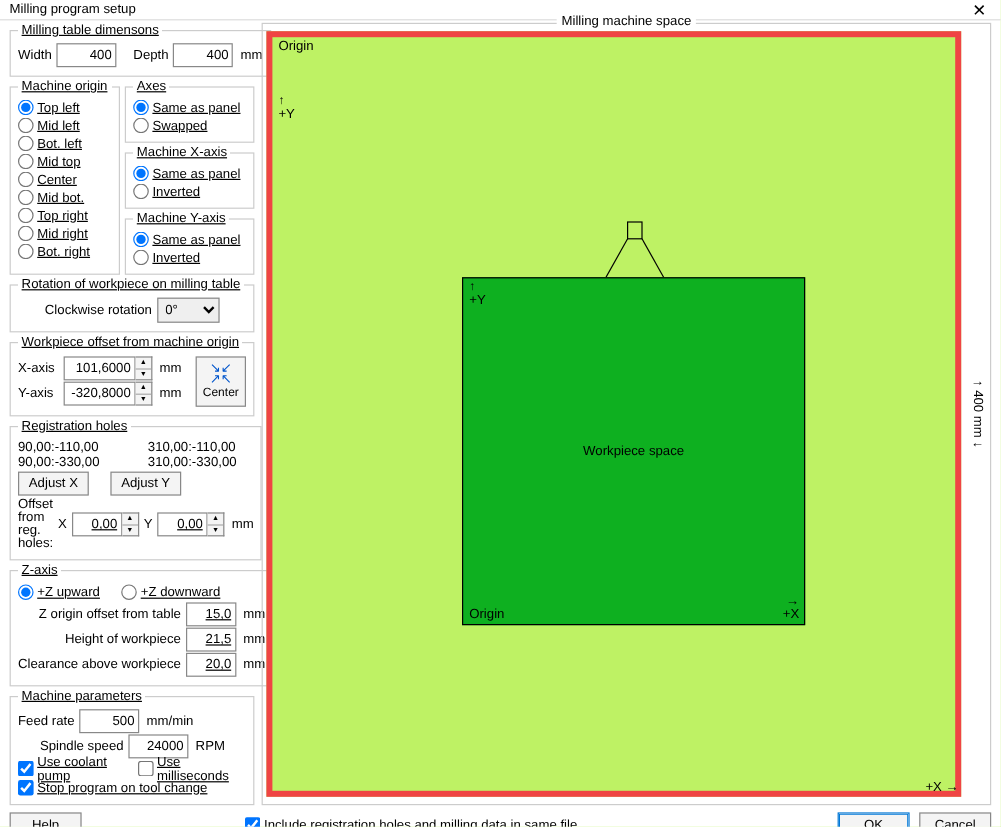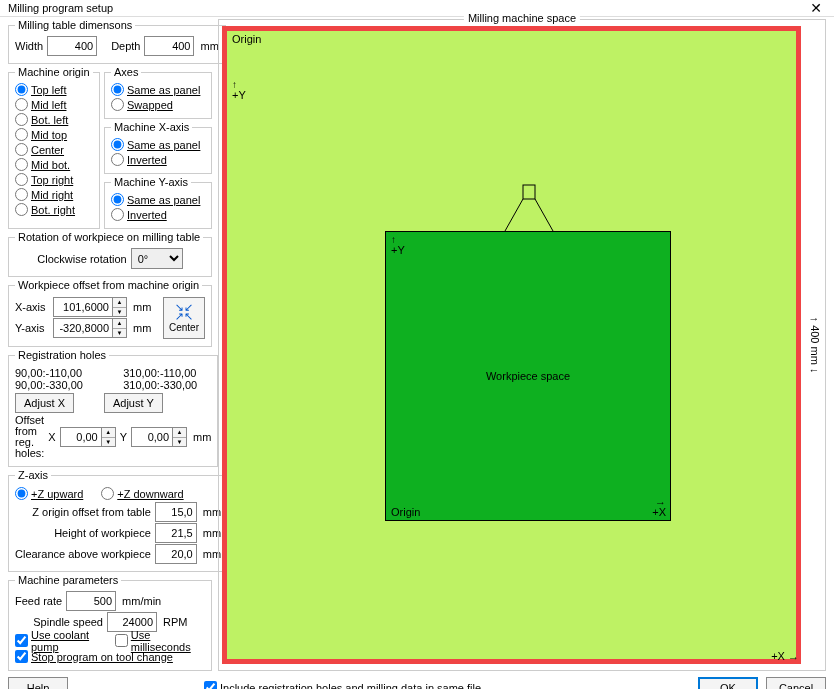--- a/index.html
+++ b/index.html
@@ -31,36 +31,36 @@
 }
 .left-col { width: 204px; display: flex; flex-direction: column; gap: 2px; }
 .right-col { flex: 1; display: flex; flex-direction: column; }
 
 fieldset {
   border: 1px solid #ccc;
   padding: 4px 6px 6px 6px;
   font-size: 11px;
   position: relative;
 }
-legend { padding: 0 3px; font-size: 11px; }
+legend { padding: 0 3px; font-size: 11px; text-decoration: underline; }
 
 .row { display: flex; align-items: center; gap: 4px; margin: 1px 0; }
 .row label.lbl { white-space: nowrap; }
 
 input[type=text].num {
   width: 50px;
   height: 20px;
   border: 1px solid #888;
   text-align: right;
   padding: 0 3px;
   font-family: inherit;
   font-size: 11px;
 }
 input[type=text].num.w58 { width: 60px; }
-input[type=text].num.w40 { width: 42px; }
+input[type=text].num.w40 { width: 42px; text-decoration: underline; }
 .spin-wrap { position: relative; display: inline-flex; }
 .spin-wrap .spinner {
   width: 14px;
   display: flex;
   flex-direction: column;
   border: 1px solid #888;
   border-left: none;
   background: #f4f4f4;
 }
 .spin-wrap .spinner span {
@@ -116,21 +116,21 @@
   width: 52px;
 }
 
 .reg-coords {
   display: grid;
   grid-template-columns: 1fr 1fr;
   gap: 0 20px;
   margin: 2px 0;
   font-size: 11px;
 }
-.reg-btns { display: flex; gap: 30px; margin: 2px 0; }
+.reg-btns { display: flex; gap: 18px; margin: 2px 0; }
 
 .unit { margin-left: 2px; }
 
 
 .mspace {
   border: 1px solid #ccc;
   flex: 1;
   display: flex;
   flex-direction: column;
   position: relative;

